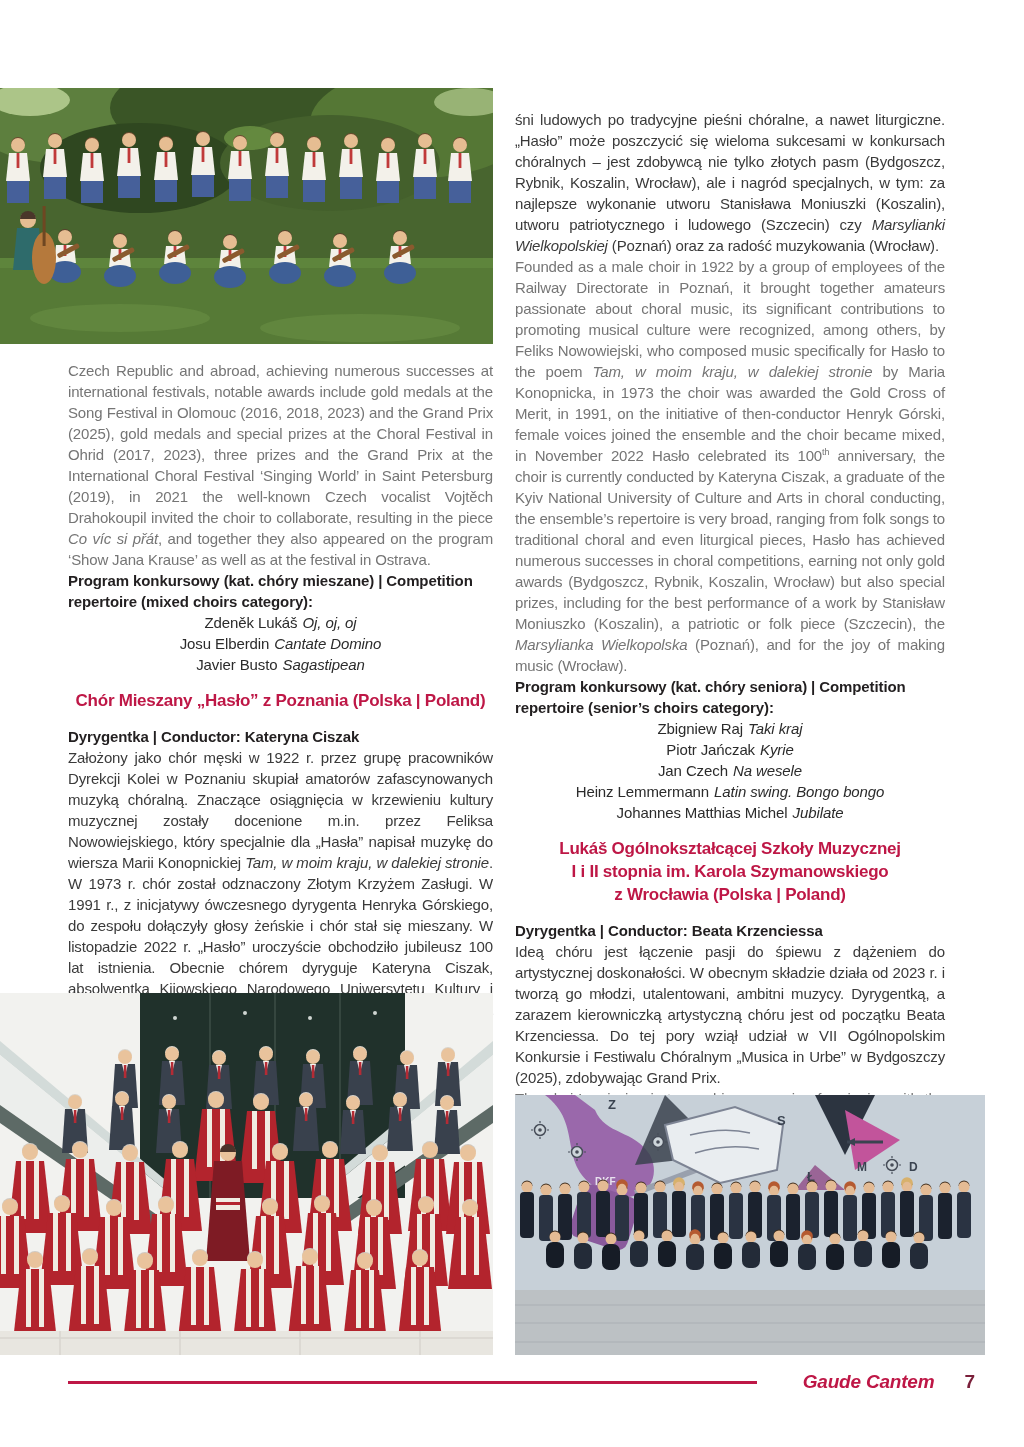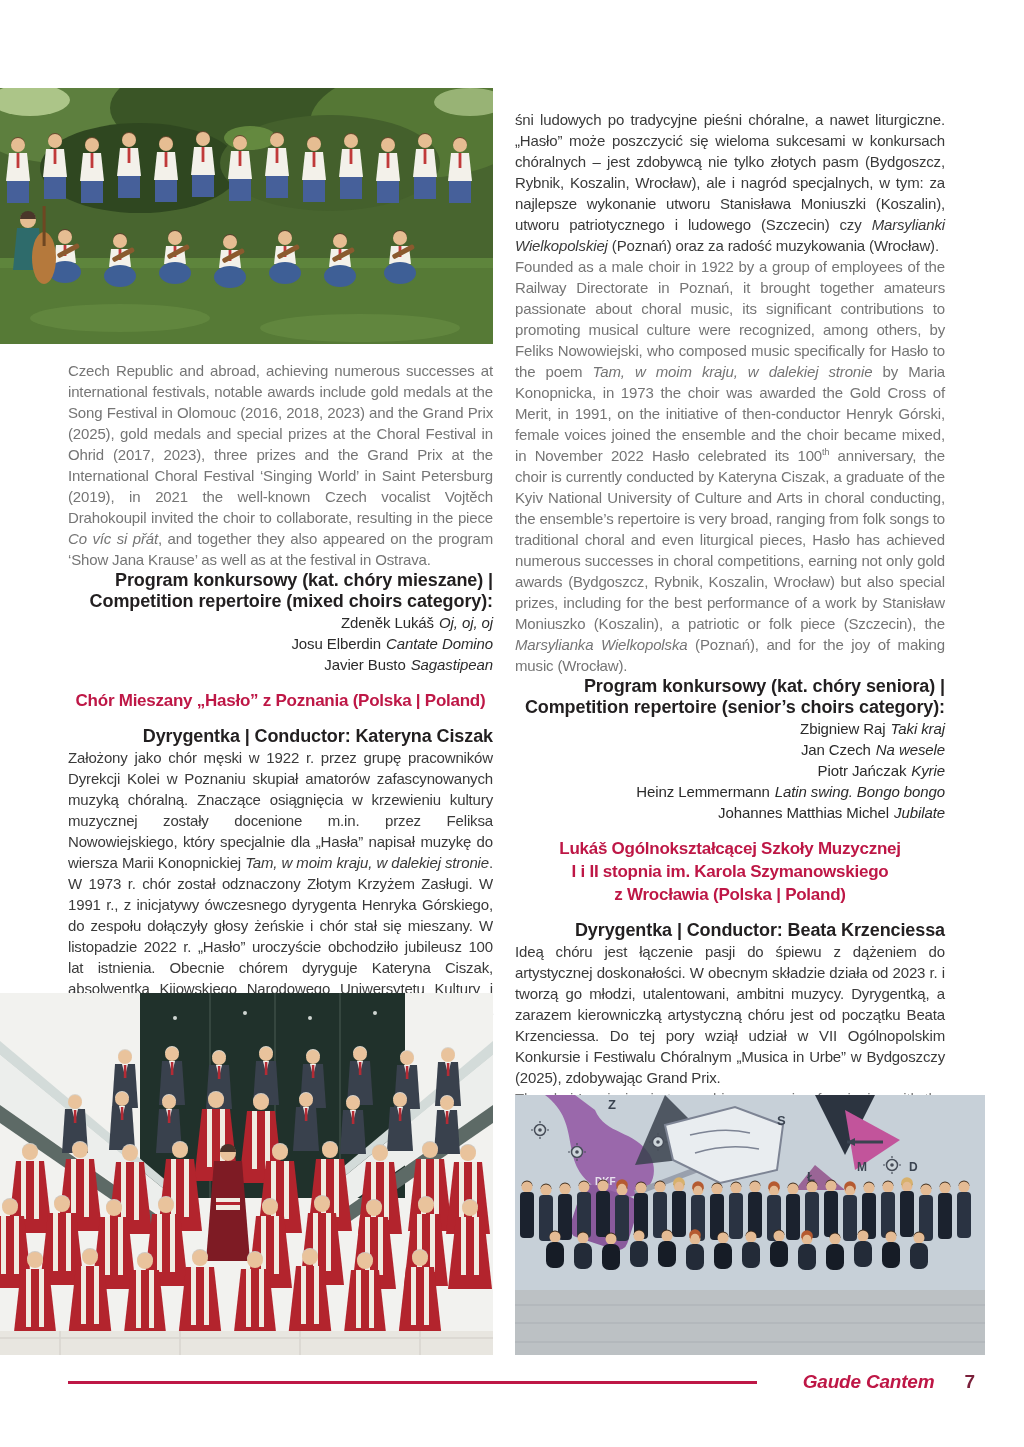--- a/index.html
+++ b/index.html
@@ -9,22 +9,22 @@
   figure svg{display:block;width:100%;height:100%;}
   .photo-top-left{left:0;top:88px;width:493px;height:256px;}
   .photo-bottom-left{left:0;top:993px;width:493px;height:362px;}
   .photo-bottom-right{left:515px;top:1095px;width:470px;height:260px;}
   .col{position:absolute;text-align:justify;}
   .col-left{left:68px;top:360px;width:425px;}
   .col-right{left:515px;top:109px;width:430px;}
   p{margin:0;}
   .en{color:#757575;font-size:15px;line-height:21px;letter-spacing:-0.15px;}
   .pl{color:#3a3a3a;font-size:15px;line-height:21px;letter-spacing:-0.15px;}
-  .bold-h{color:#221f20;font-weight:bold;font-size:18px;line-height:21px;text-align:right;letter-spacing:-0.1px;}
-  .rep{text-align:right;color:#2b2b2b;font-size:15px;line-height:21px;letter-spacing:-0.1px;}
+  .bold-h{color:#221f20;font-weight:bold;font-size:15px;line-height:21px;text-align:left;letter-spacing:-0.1px;}
+  .rep{text-align:center;color:#2b2b2b;font-size:15px;line-height:21px;letter-spacing:-0.1px;}
   .rep .title{font-style:italic;margin-left:5px;}
   .accent-h{color:#be1746;font-weight:bold;font-size:17px;line-height:23px;margin-top:14px;
             text-align:center;letter-spacing:-0.25px;white-space:nowrap;}
   .accent-h span{display:block;}
   sup{font-size:9px;line-height:0;}
   .seg-i{font-style:italic;}
   .footer{position:absolute;left:68px;top:1371px;width:907px;display:flex;align-items:center;}
   .footer-rule{flex:1;height:3px;background:#be1746;margin-right:46px;}
   .footer-brand{color:#be1746;font-weight:bold;font-style:italic;font-size:19px;letter-spacing:-0.2px;text-align:center;}
   .footer-page{color:#7a1f3a;font-weight:bold;font-size:19px;margin-left:30px;}
@@ -200,22 +200,22 @@
       <line x1="420" y1="338" x2="420" y2="362" stroke="#d8d5cf" stroke-width="1.5"></line>
     </svg>
   </figure>
 
   <div class="col col-right">
     <p class="pl"><span>śni ludowych po tradycyjne pieśni chóralne, a nawet liturgiczne. „Hasło” może poszczycić się wieloma sukcesami w konkursach chóralnych – jest zdobywcą nie tylko złotych pasm (Bydgoszcz, Rybnik, Koszalin, Wrocław), ale i nagród specjalnych, w tym: za najlepsze wykonanie utworu Stanisława Moniuszki (Koszalin), utworu patriotycznego i ludowego (Szczecin) czy </span><span class="seg-i">Marsylianki Wielkopolskiej</span><span> (Poznań) oraz za radość muzykowania (Wrocław).</span></p>
     <p class="en"><span>Founded as a male choir in 1922 by a group of employees of the Railway Directorate in Poznań, it brought together amateurs passionate about choral music, its significant contributions to promoting musical culture were recognized, among others, by Feliks Nowowiejski, who composed music specifically for Hasło to the poem </span><span class="seg-i">Tam, w moim kraju, w dalekiej stronie</span><span> by Maria Konopnicka, in 1973 the choir was awarded the Gold Cross of Merit, in 1991, on the initiative of then-conductor Henryk Górski, female voices joined the ensemble and the choir became mixed, in November 2022 Hasło celebrated its 100</span><sup>th</sup><span> anniversary, the choir is currently conducted by Kateryna Ciszak, a graduate of the Kyiv National University of Culture and Arts in choral conducting, the ensemble’s repertoire is very broad, ranging from folk songs to traditional choral and even liturgical pieces, Hasło has achieved numerous successes in choral competitions, earning not only gold awards (Bydgoszcz, Rybnik, Koszalin, Wrocław) but also special prizes, including for the best performance of a work by Stanisław Moniuszko (Koszalin), a patriotic or folk piece (Szczecin), the </span><span class="seg-i">Marsylianka Wielkopolska</span><span> (Poznań), and for the joy of making music (Wrocław).</span></p>
     <p class="bold-h">Program konkursowy (kat. chóry seniora) | Competition repertoire (senior’s choirs category):</p>
     <div class="rep">
       <div><span>Zbigniew Raj</span><span class="title">Taki kraj</span></div>
+      <div><span>Piotr Jańczak</span><span class="title">Kyrie</span></div>
       <div><span>Jan Czech</span><span class="title">Na wesele</span></div>
-      <div><span>Piotr Jańczak</span><span class="title">Kyrie</span></div>
       <div><span>Heinz Lemmermann</span><span class="title">Latin swing. Bongo bongo</span></div>
       <div><span>Johannes Matthias Michel</span><span class="title">Jubilate</span></div>
     </div>
     <h2 class="accent-h">
       <span>Lukáš Ogólnokształcącej Szkoły Muzycznej</span>
       <span>I i II stopnia im. Karola Szymanowskiego</span>
       <span>z Wrocławia (Polska | Poland)</span>
     </h2>
     <p class="bold-h">Dyrygentka | Conductor: Beata Krzenciessa</p>
     <p class="pl">Ideą chóru jest łączenie pasji do śpiewu z dążeniem do artystycznej doskonałości. W obecnym składzie działa od 2023 r. i tworzą go młodzi, utalentowani, ambitni muzycy. Dyrygentką, a zarazem kierowniczką artystyczną chóru jest od początku Beata Krzenciessa. Do tej pory wziął udział w VII Ogólnopolskim Konkursie i Festiwalu Chóralnym „Musica in Urbe” w Bydgoszczy (2025), zdobywając Grand Prix.</p>

